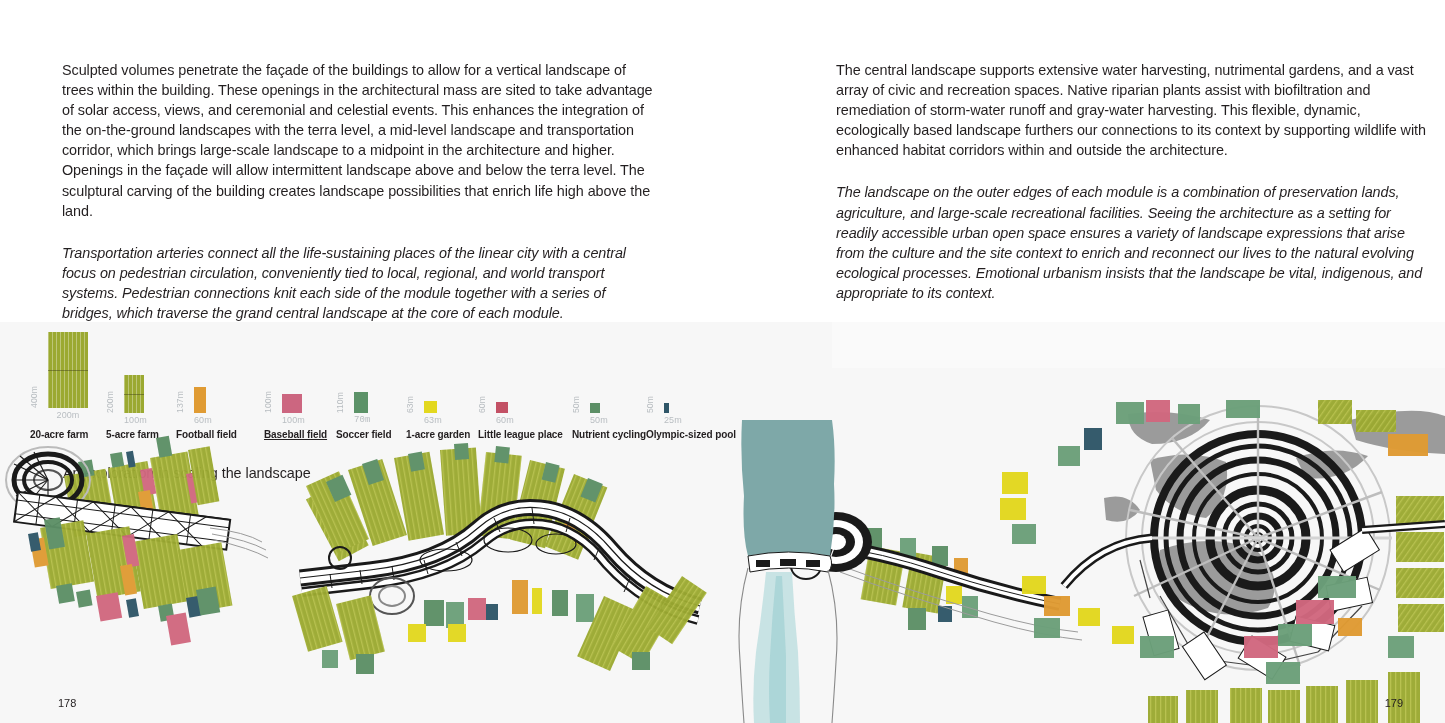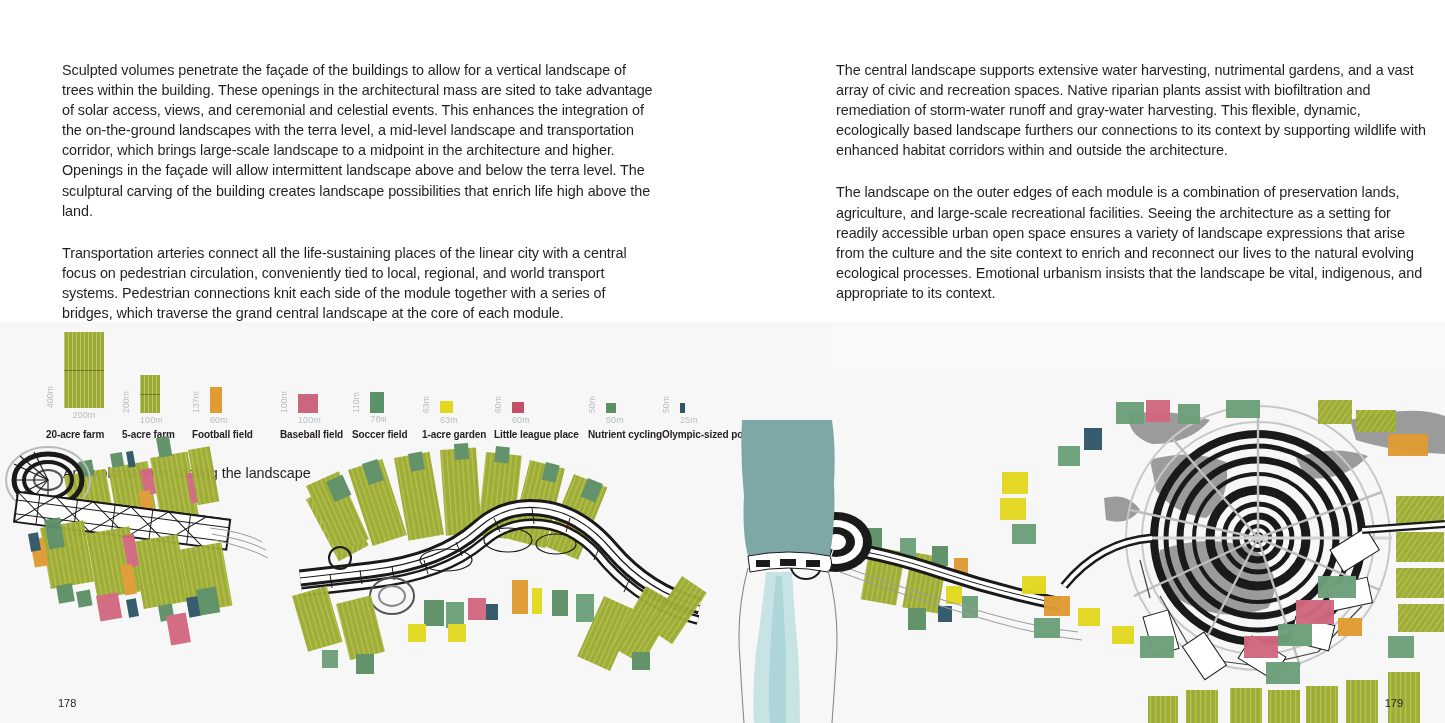--- a/index.html
+++ b/index.html
@@ -19,24 +19,24 @@
   .col{position:absolute;width:592px;}
   .col.left{left:62px;top:60px;}
   .col.right{left:836px;top:60px;}
   .col p{
     margin:0 0 22px 0;
     font-size:14.4px;
     line-height:20.1px;
     letter-spacing:-0.08px;
     color:#231f20;
   }
-  .col p:last-child{margin-bottom:0;}
+  .col p:last-child{margin-bottom:0;font-style:italic;}
 
   
-  .scale{position:absolute;left:22px;top:330px;width:730px;height:110px;}
+  .scale{position:absolute;left:6px;top:330px;width:730px;height:110px;}
   .scale-row{position:relative;width:100%;height:110px;}
   .scale-item{position:absolute;bottom:0;width:auto;}
   .sw-wrap{position:relative;height:76px;display:flex;align-items:flex-end;}
   .vlabel{
     position:absolute;bottom:0;left:0;
     font-size:8.6px;color:#b9bec2;
     writing-mode:vertical-rl;transform:rotate(180deg);
     line-height:1;letter-spacing:0.1px;
   }
   .swatch{position:relative;border:0;}
@@ -119,21 +119,21 @@
           </div>
           <div class="hlabel" style="color: rgb(185, 190, 194); margin-left: 18px; width: 12px;">60m</div>
           <div class="nlabel" style="color: rgb(35, 31, 32);">Football field</div>
         </div>
         <div class="scale-item" style="left: 258px;">
           <div class="sw-wrap">
             <span class="vlabel" style="color: rgb(185, 190, 194);">100m</span>
             <div class="swatch" style="width: 20px; height: 19px; margin-left: 18px; background: rgb(204, 102, 128);"></div>
           </div>
           <div class="hlabel" style="color: rgb(185, 190, 194); margin-left: 18px; width: 20px;">100m</div>
-          <div class="nlabel" style="color: rgb(35, 31, 32);">Baseball field</div>
+          <div class="nlabel" style="color: rgb(35, 31, 32); text-decoration: underline;">Baseball field</div>
         </div>
         <div class="scale-item" style="left: 330px;">
           <div class="sw-wrap">
             <span class="vlabel" style="color: rgb(185, 190, 194);">110m</span>
             <div class="swatch" style="width: 14px; height: 21px; margin-left: 18px; background: rgb(92, 146, 104);"></div>
           </div>
           <div class="hlabel" style="color: rgb(185, 190, 194); margin-left: 18px; width: 14px; font-family: Liberation Mono, monospace;">70m</div>
           <div class="nlabel" style="color: rgb(35, 31, 32);">Soccer field</div>
         </div>
         <div class="scale-item" style="left: 400px;">

